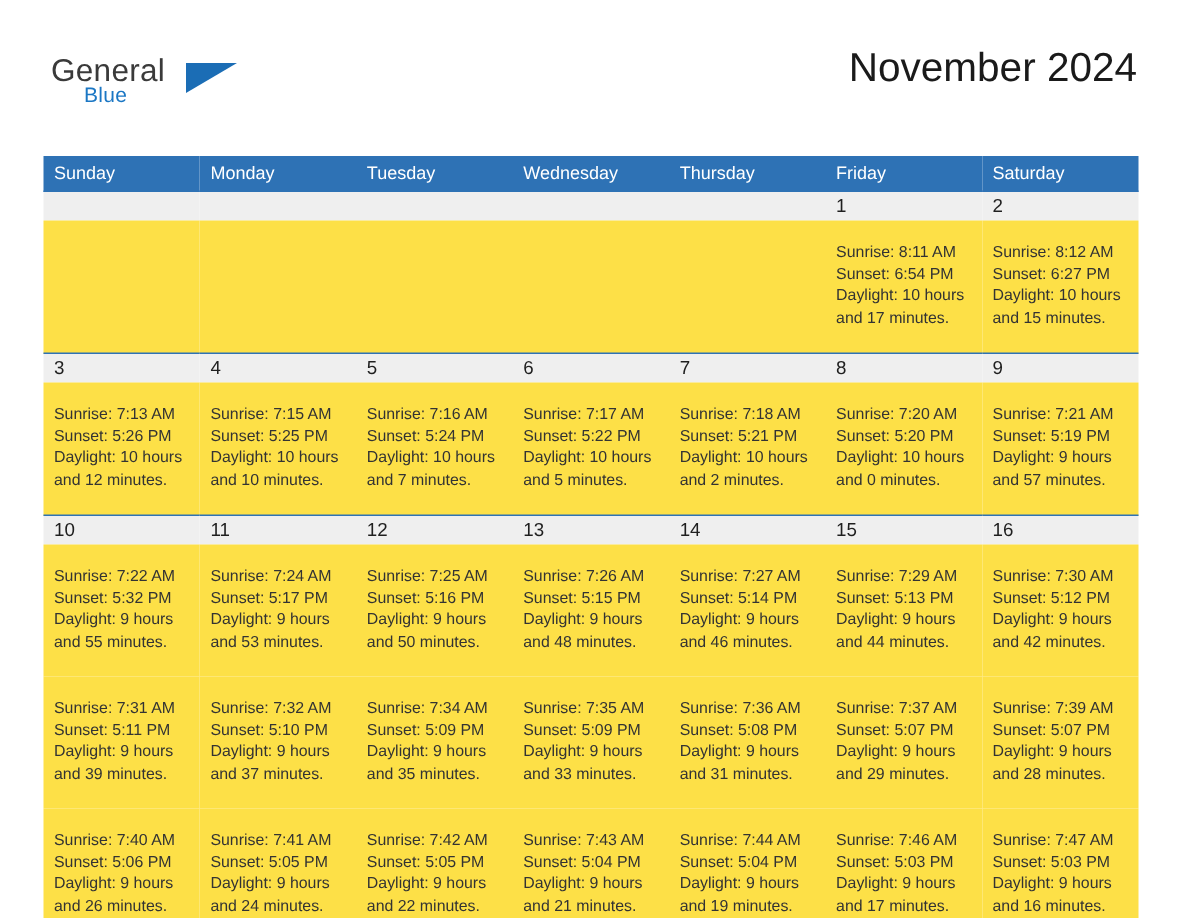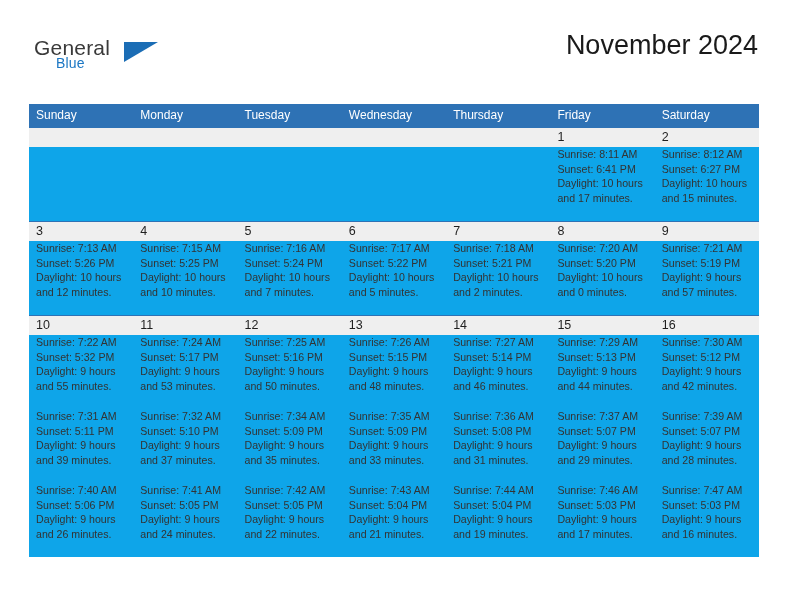--- a/index.html
+++ b/index.html
@@ -114,22 +114,22 @@
     font-size: 12.5px;
     color: #1f1f1f;
     line-height: 15px;
     height: 15px;
     vertical-align: top;
   }
   .wk-num-row.first-week td {
     border-top: 1.5px solid #2e72b5;
   }
   .wk-body-row td {
-    background: #0ea5e9;
-    padding: 0 5px 6px 7px;
+    background: #fde047;
+    padding: 14px 5px 6px 7px;
     vertical-align: top;
     height: 68px;
     font-size: 10.6px;
     line-height: 14.6px;
     color: #333333;
   }
   .wk-body-row td .ln {
     display: block;
     white-space: nowrap;
   }
@@ -187,21 +187,21 @@
         <td>2</td>
       </tr>
       <tr class="wk-body-row">
         <td class="empty-cell"></td>
         <td class="empty-cell"></td>
         <td class="empty-cell"></td>
         <td class="empty-cell"></td>
         <td class="empty-cell"></td>
         <td>
           <span class="ln">Sunrise: 8:11 AM</span>
-          <span class="ln">Sunset: 6:41 PM</span>
+          <span class="ln">Sunset: 6:54 PM</span>
           <span class="ln">Daylight: 10 hours</span>
           <span class="ln">and 17 minutes.</span>
         </td>
         <td>
           <span class="ln">Sunrise: 8:12 AM</span>
           <span class="ln">Sunset: 6:27 PM</span>
           <span class="ln">Daylight: 10 hours</span>
           <span class="ln">and 15 minutes.</span>
         </td>
       </tr>

